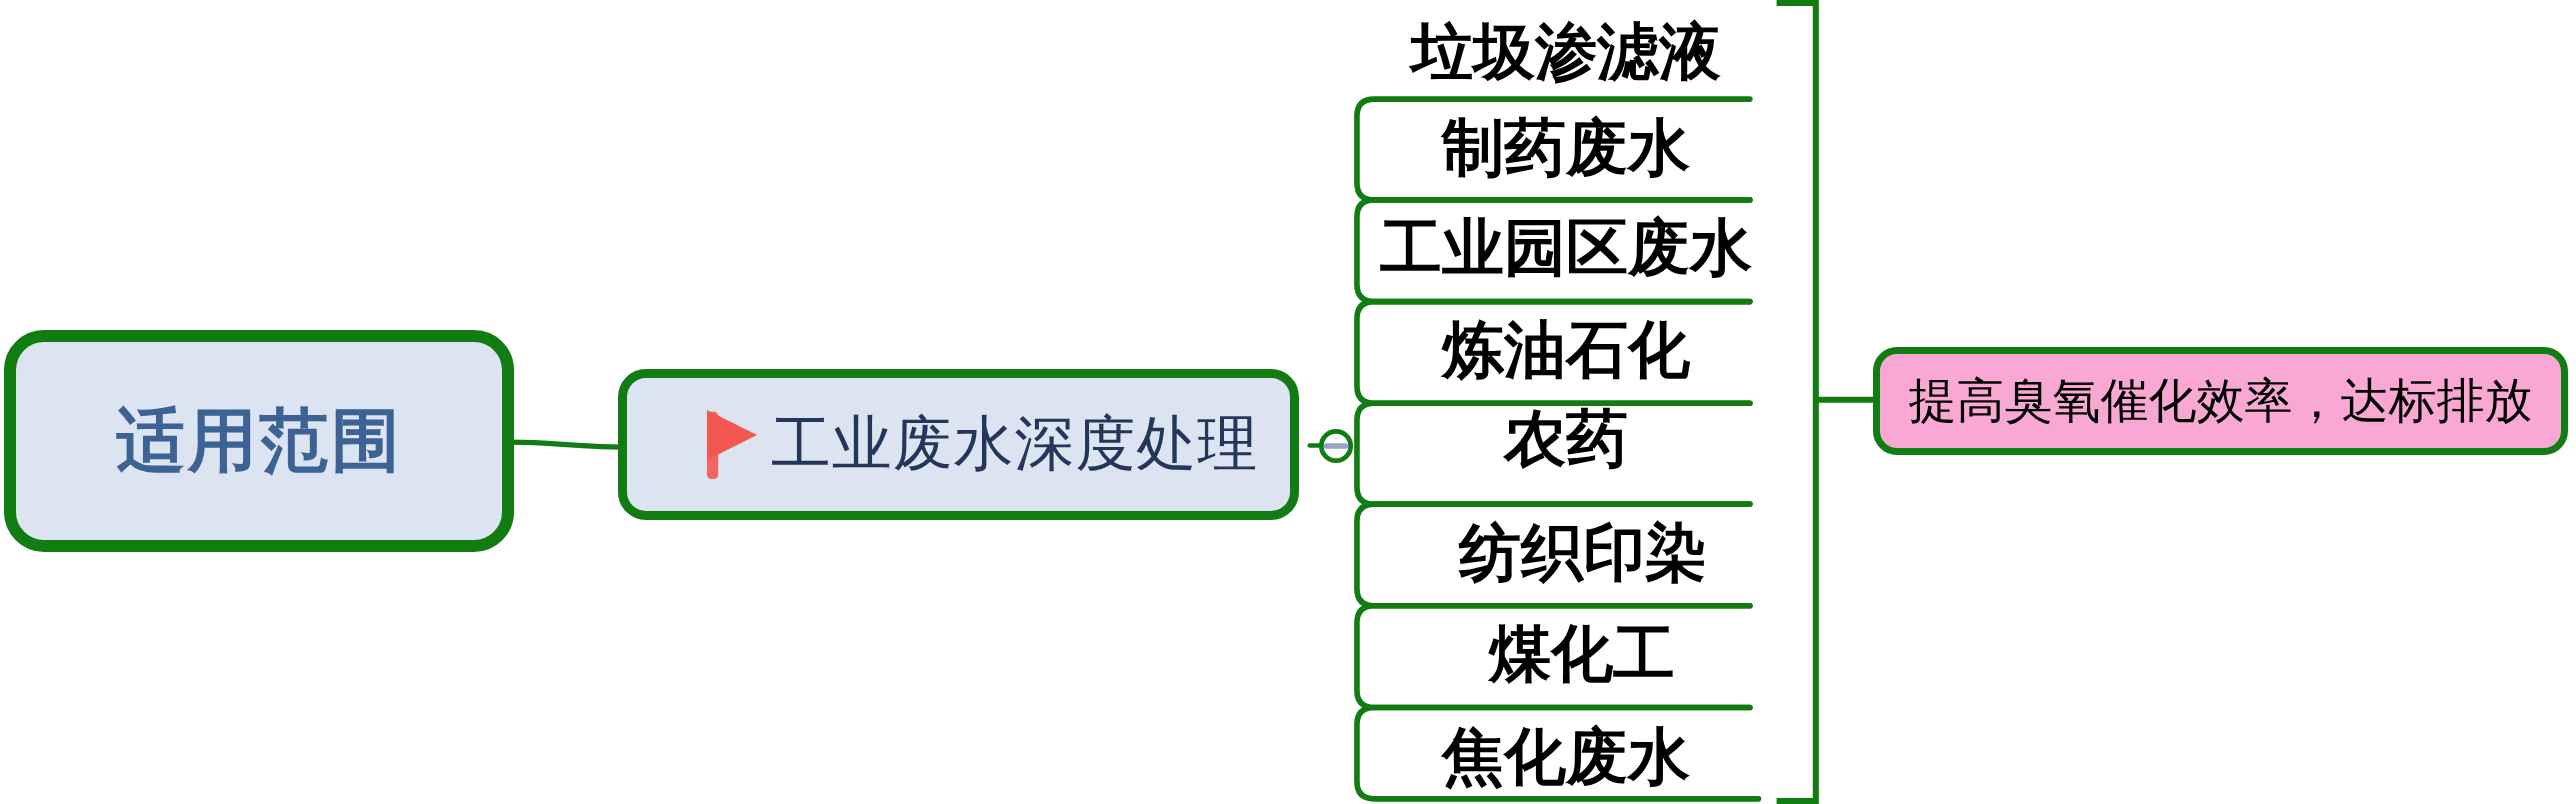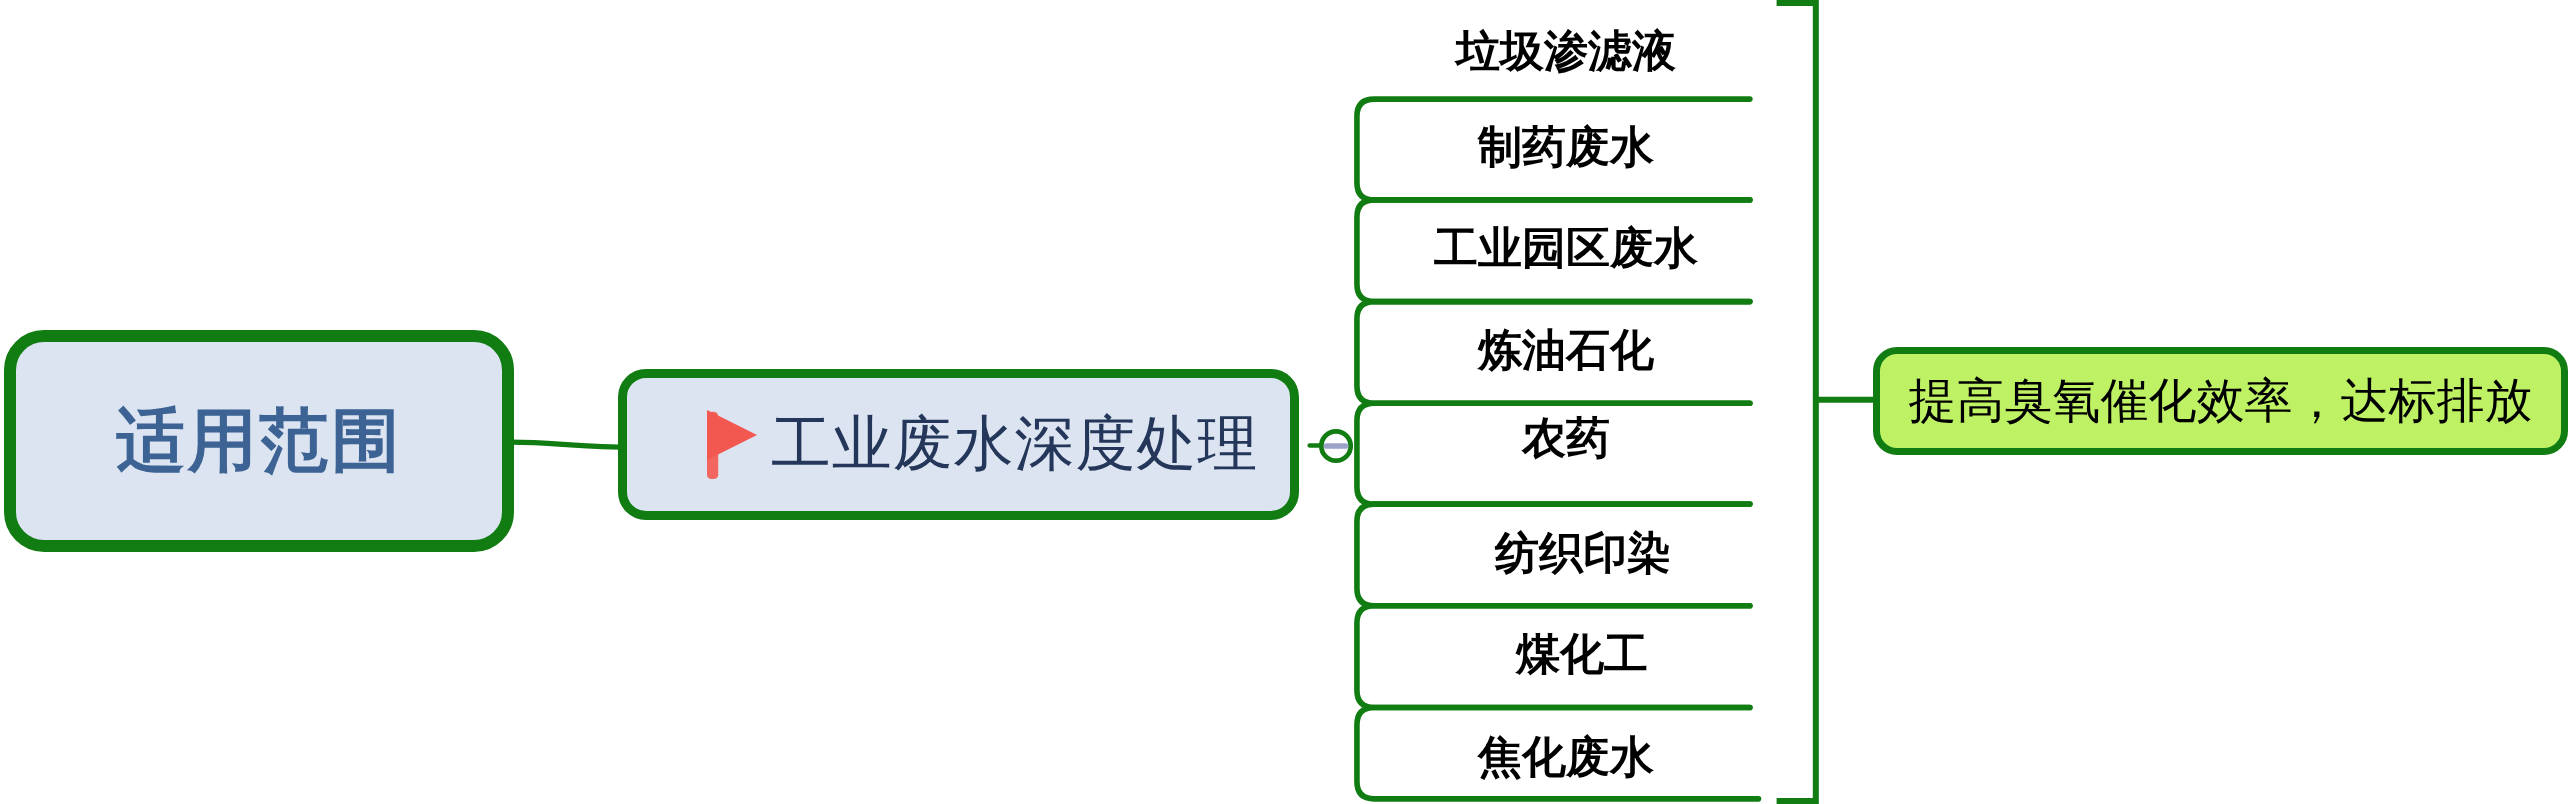--- a/index.html
+++ b/index.html
@@ -56,32 +56,32 @@
     white-space: nowrap;
   }
   .flag-wrap { width: 50px; height: 69px; flex: 0 0 auto; }
   .child-row {
     position: absolute;
     left: 1354px;
     width: 424px;
     display: flex;
     align-items: center;
     justify-content: center;
-    font-size: 44px;
+    font-size: 62px;
     font-weight: 700;
     color: #000000;
     white-space: nowrap;
     cursor: default;
   }
   #summary-node {
     left: 1873px; top: 347px;
     width: 695px; height: 108px;
     border-width: 7px;
     border-radius: 24px;
-    background: #bef264;
+    background: #f9a8d4;
   }
   #summary-node .label {
     font-size: 48px;
     font-weight: 500;
     color: #000000;
     white-space: nowrap;
   }
   #collapse-button {
     position: absolute;
     left: 1317px; top: 427px;

